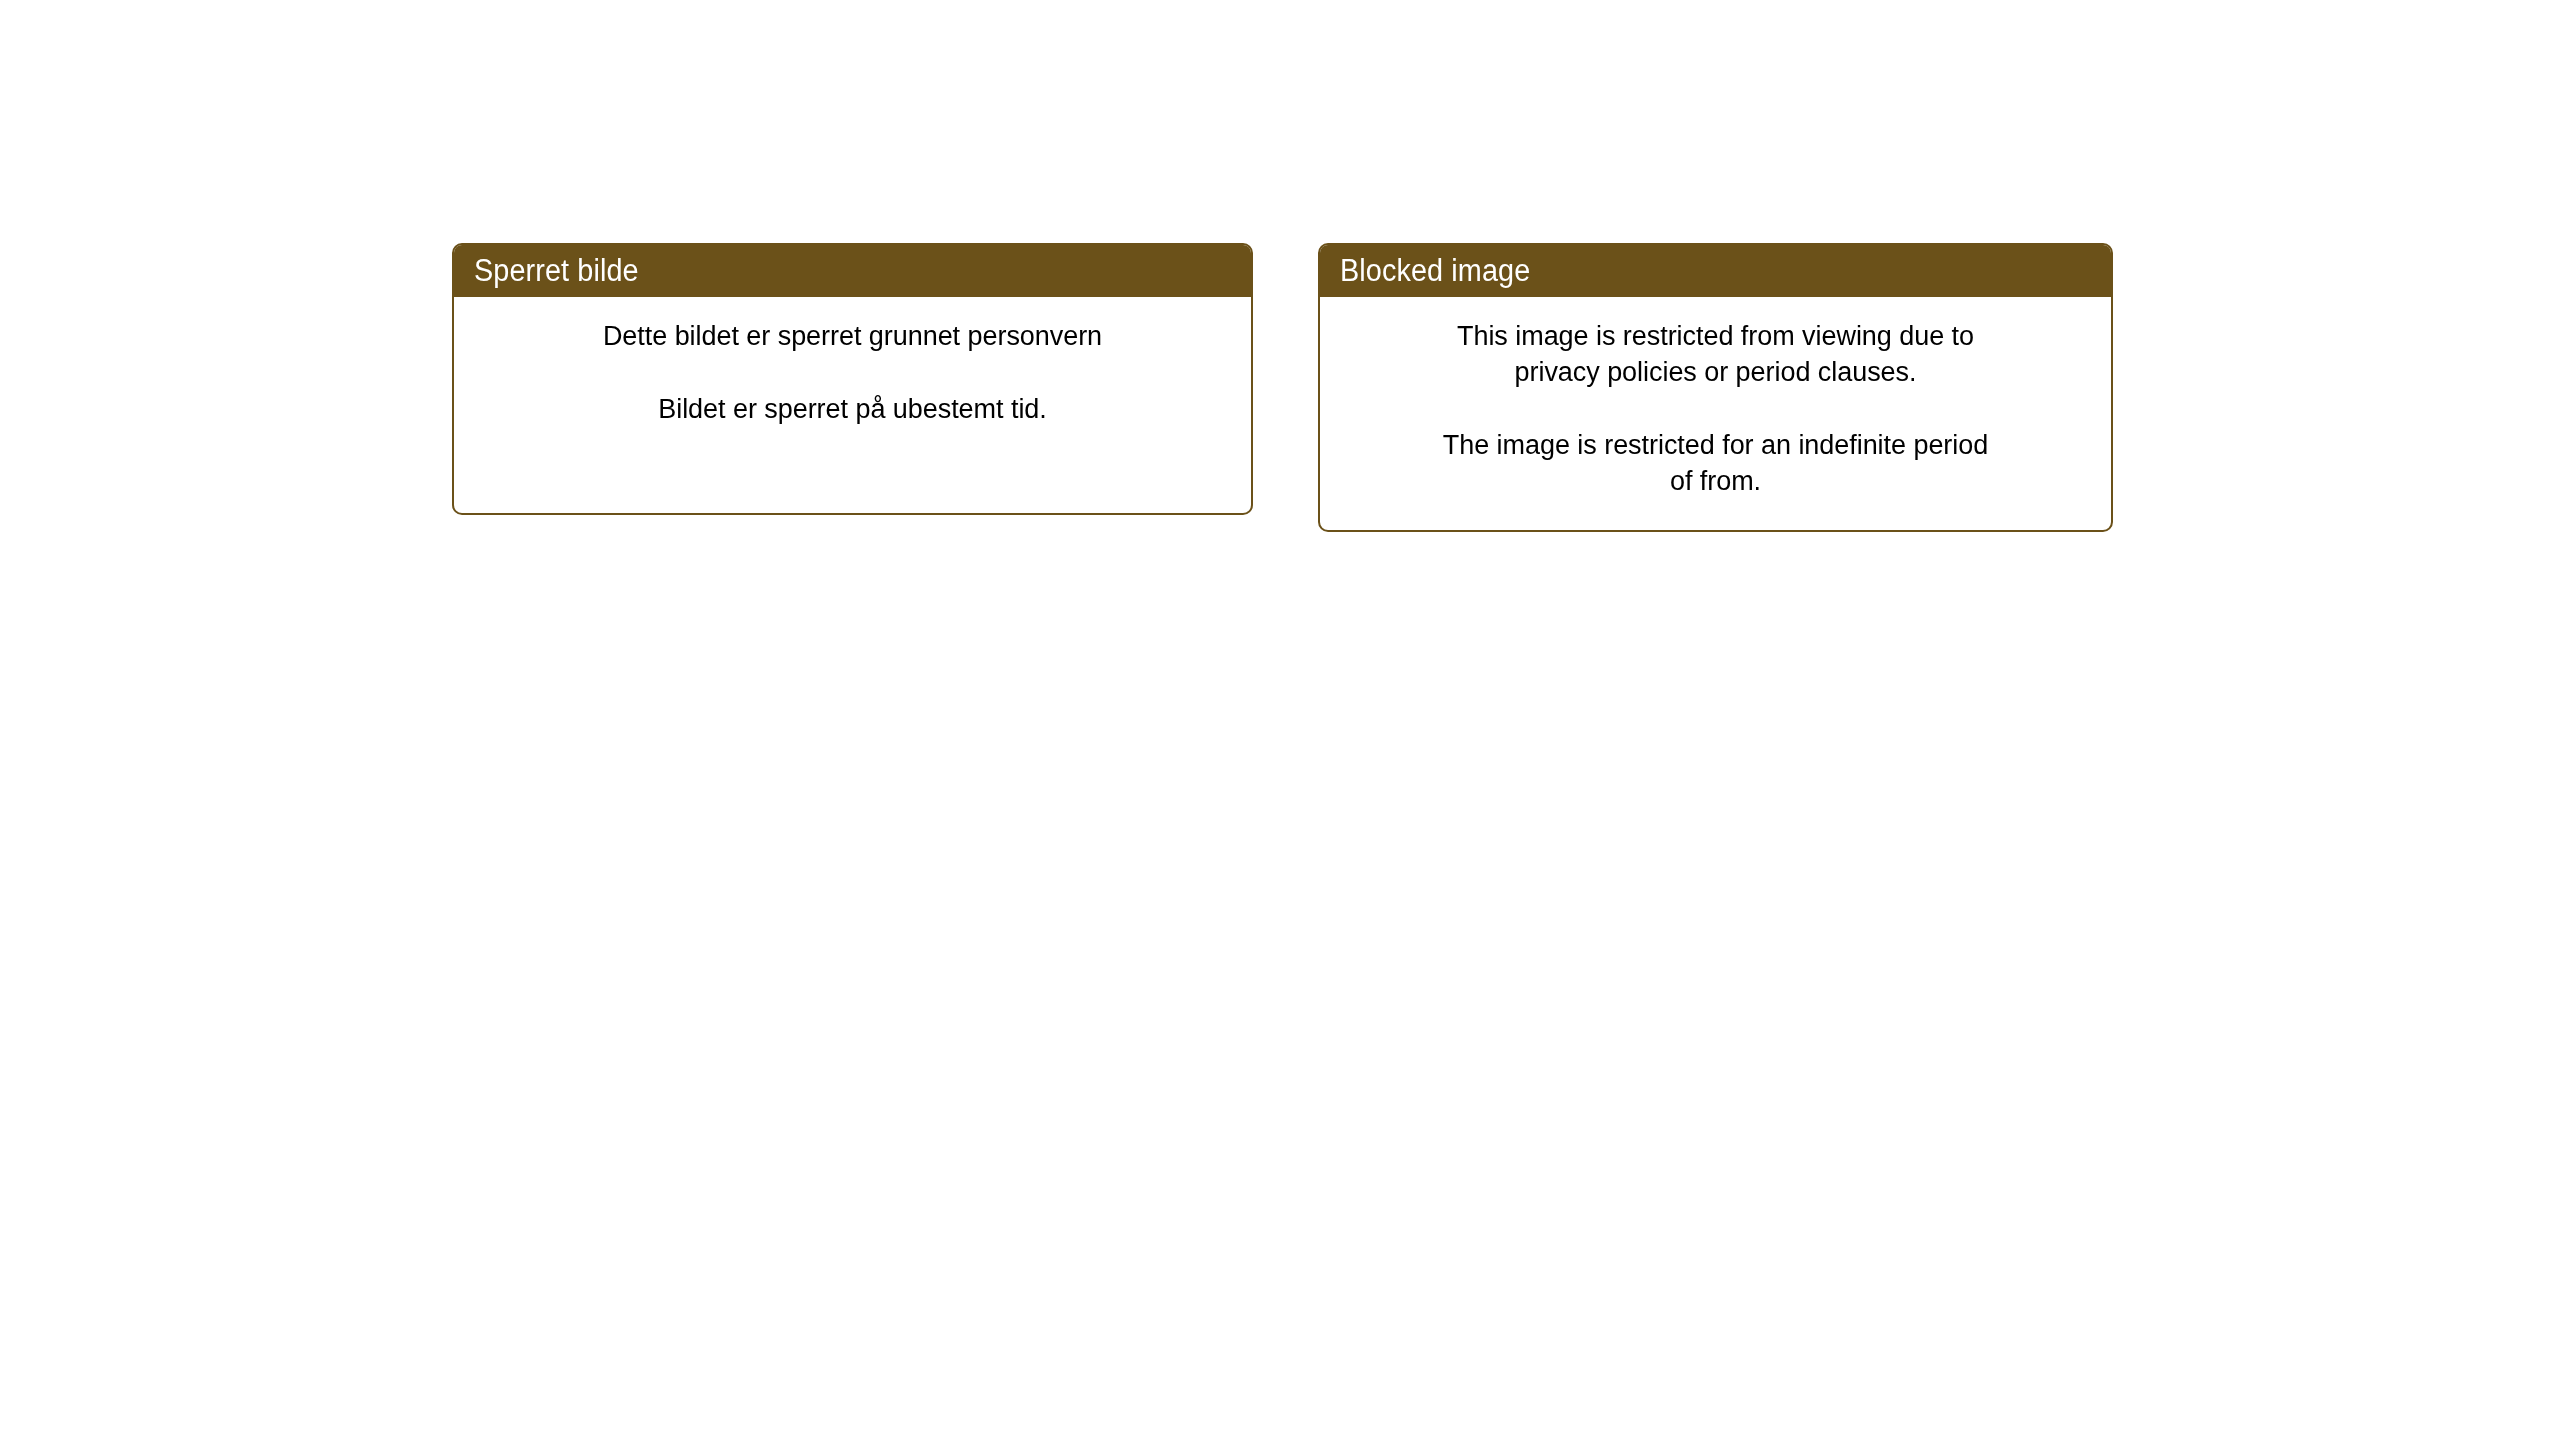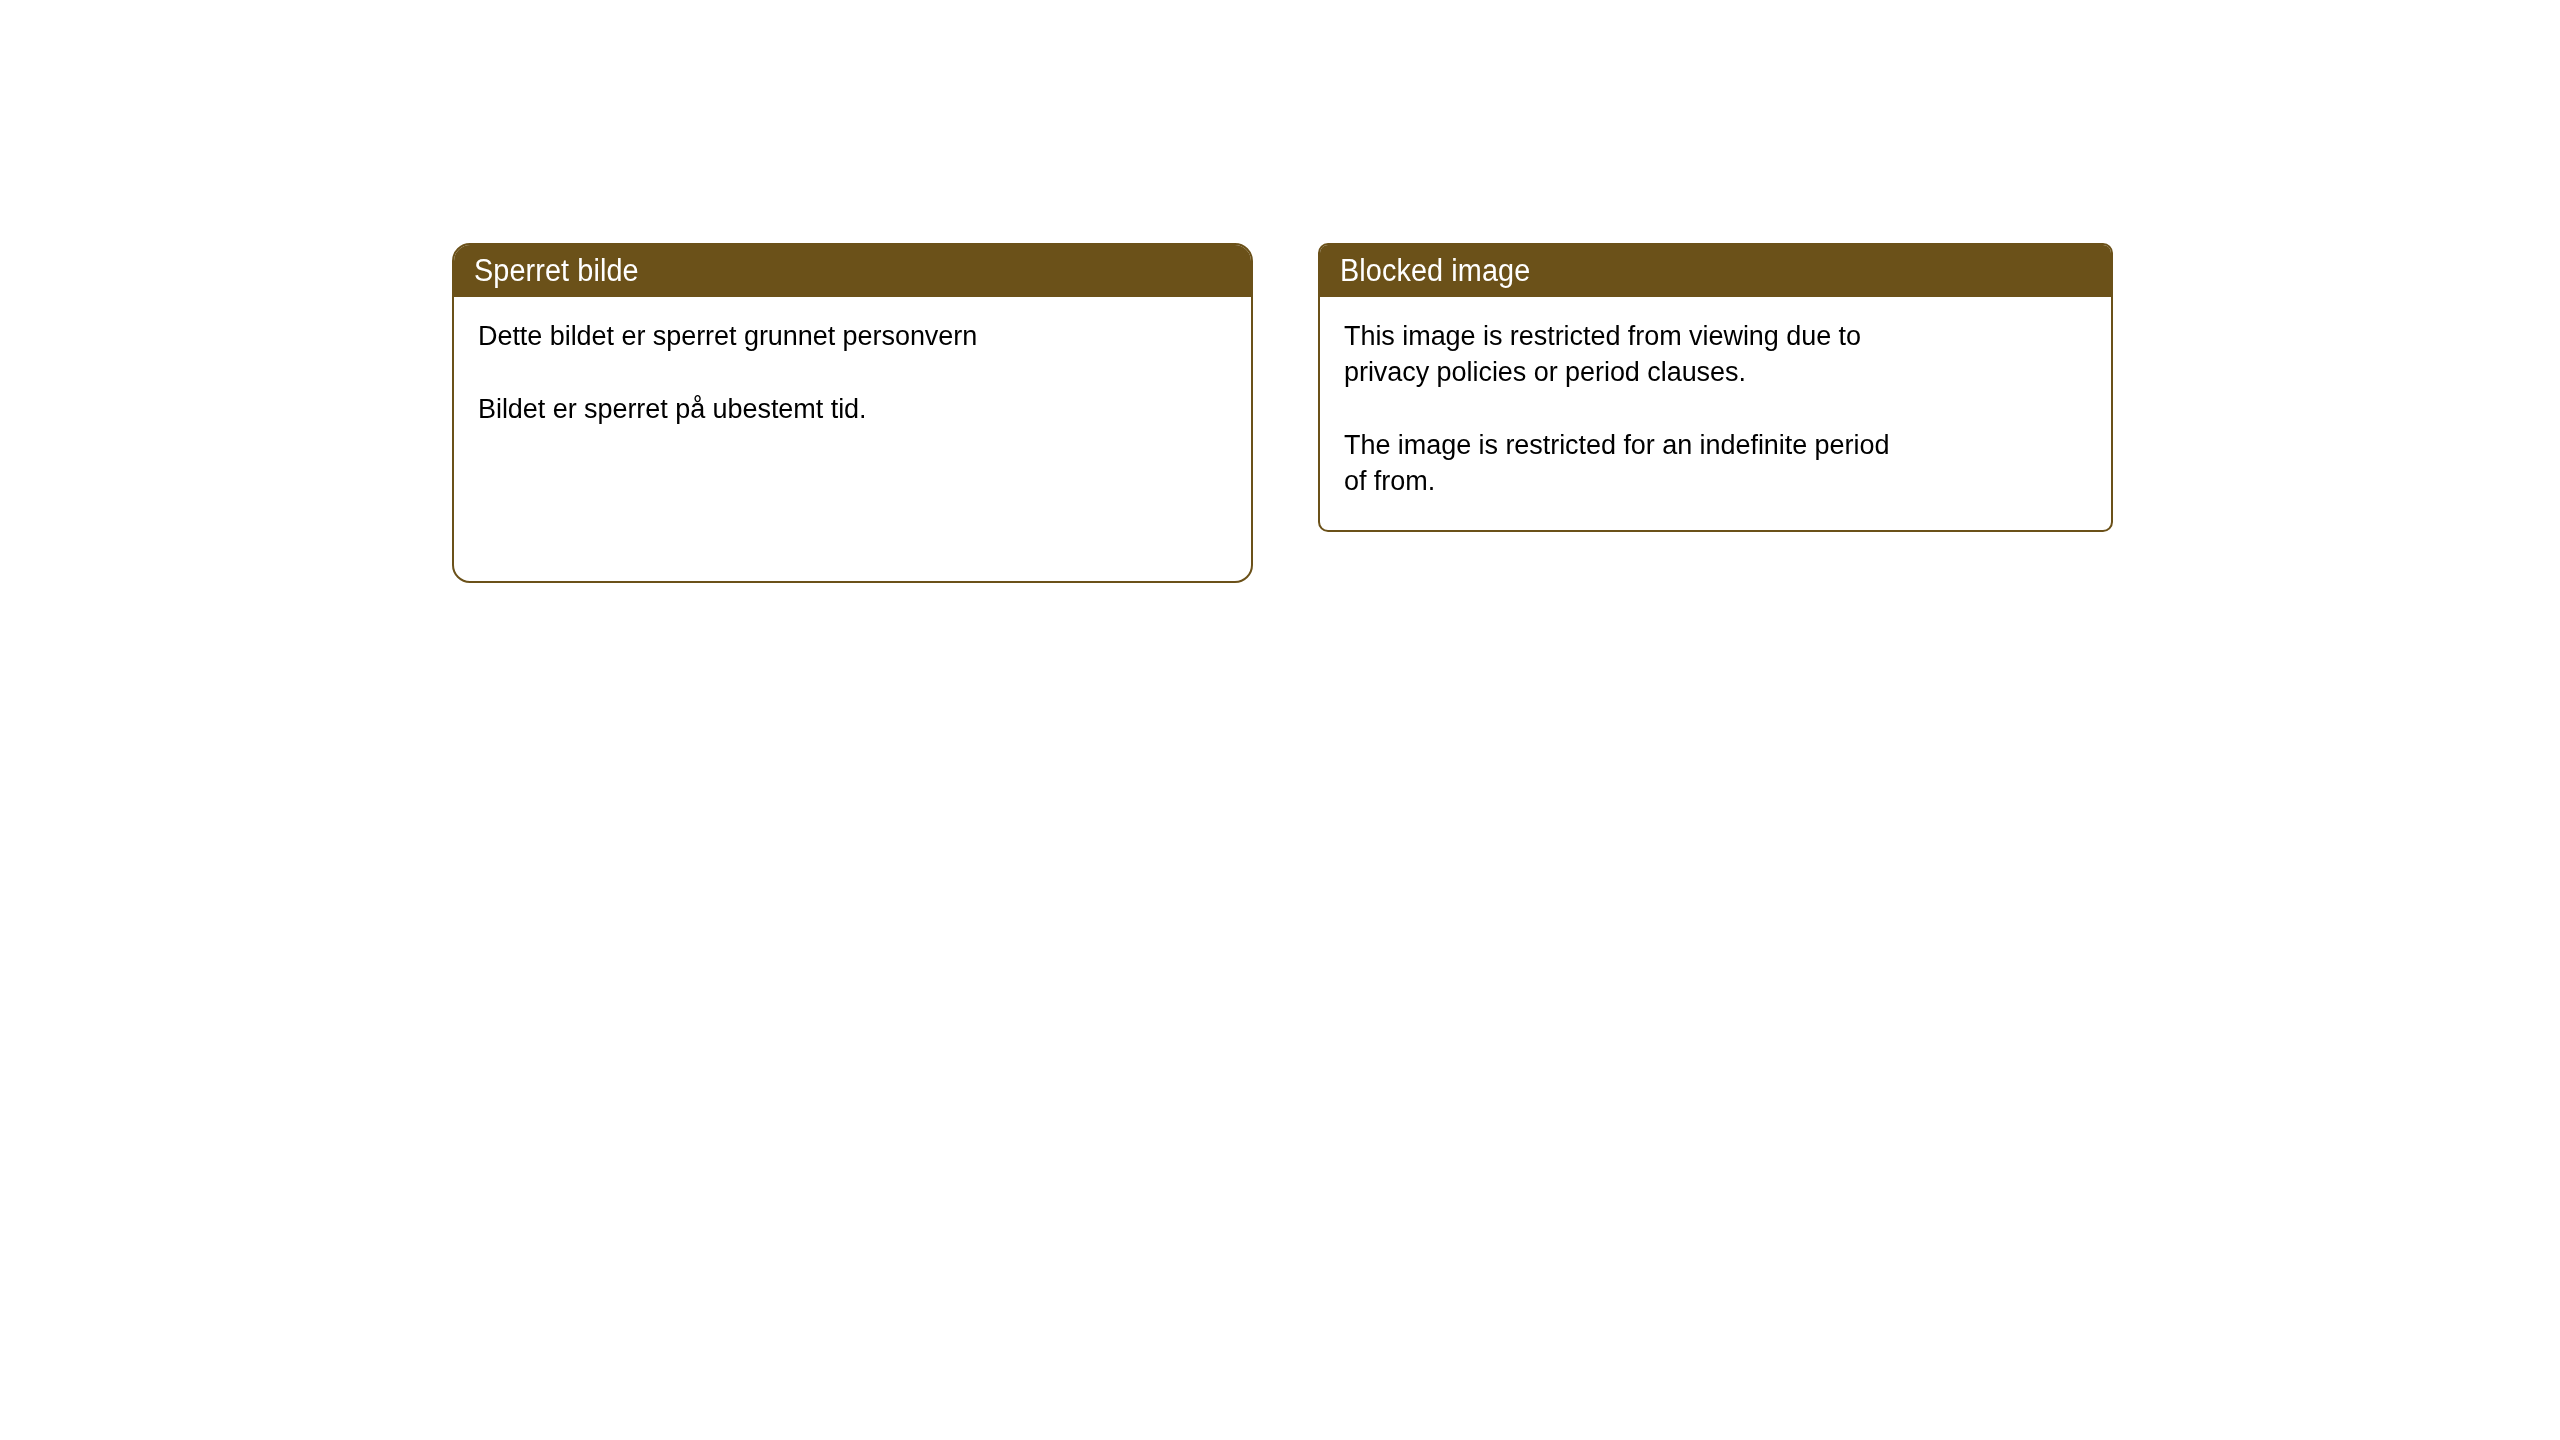--- a/index.html
+++ b/index.html
@@ -30,21 +30,21 @@
   .notice-panel {
     box-sizing: border-box;
     background: #ffffff;
     border: 2px solid #6b5119;
     border-radius: 10px;
     display: flex;
     flex-direction: column;
     overflow: hidden;
   }
 
-  .notice-panel.left  { width: 801px;  height: 340px; border-radius: 18px; }
+  .notice-panel.left  { width: 801px;  height: 272px; }
   .notice-panel.right { width: 795px;  height: 289px; }
 
   .panel-header {
     background: #6b5119;
     color: #ffffff;
     height: 54px;
     flex: 0 0 54px;
     display: flex;
     align-items: center;
     padding: 0 0 0 22px;
@@ -78,20 +78,21 @@
     font-weight: 400;
     letter-spacing: -0.05px;
   }
 
   .panel-body p + p {
     margin-top: 1.345em;
   }
 
   .body-line {
     display: block;
+    text-align: center;
   }
 </style>
 </head>
 <body>
 
 <div class="panel-stage">
 
   <section class="notice-panel left">
     <header class="panel-header">
       <span class="panel-title">Sperret bilde</span>

